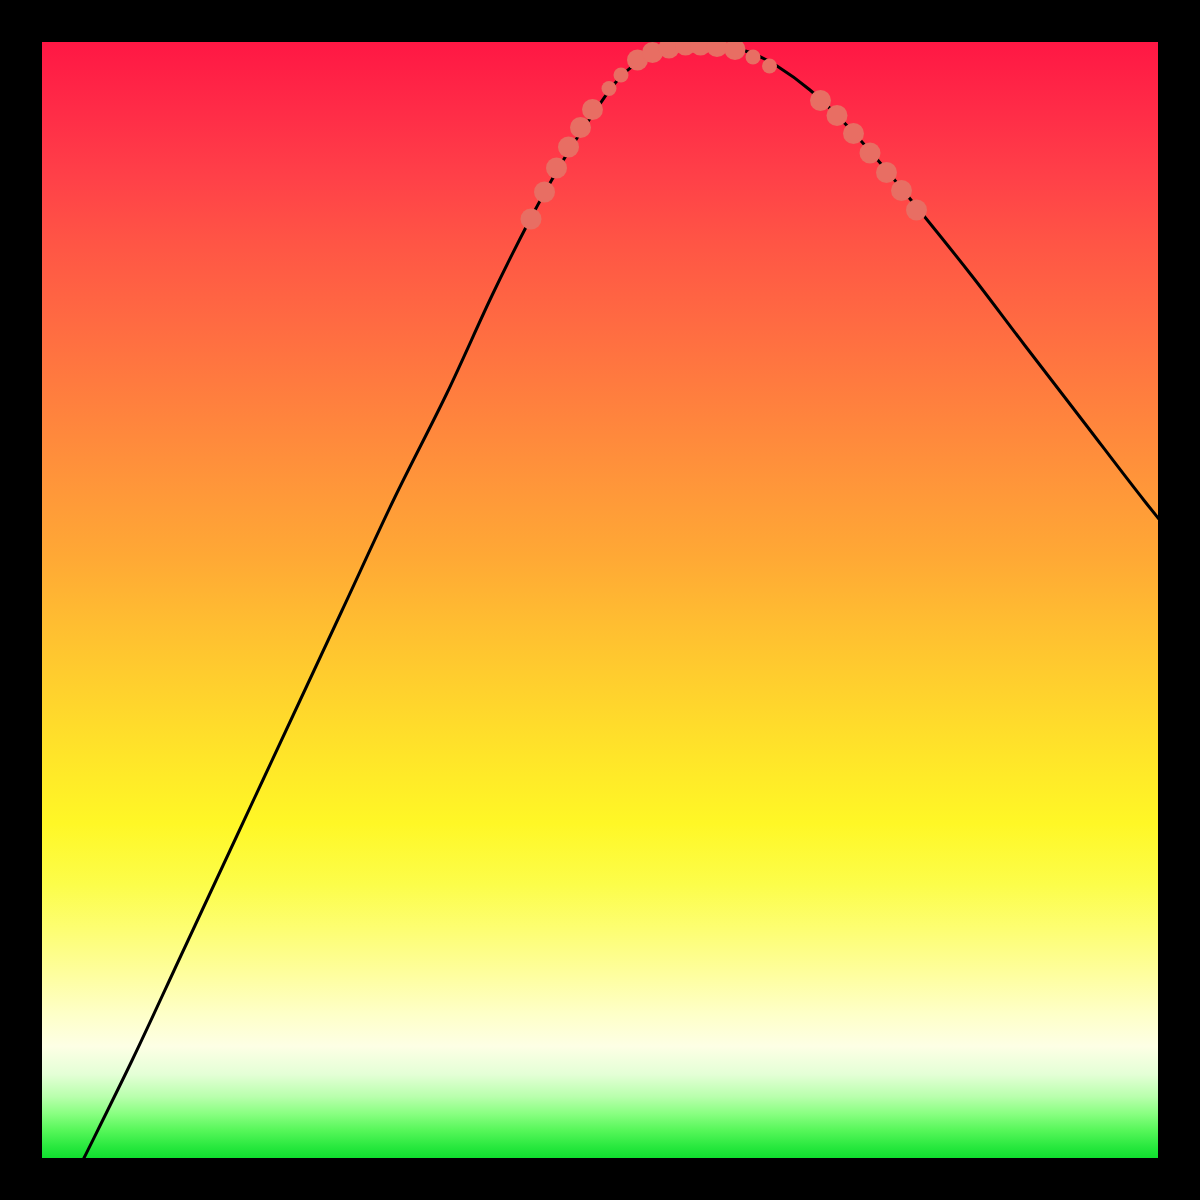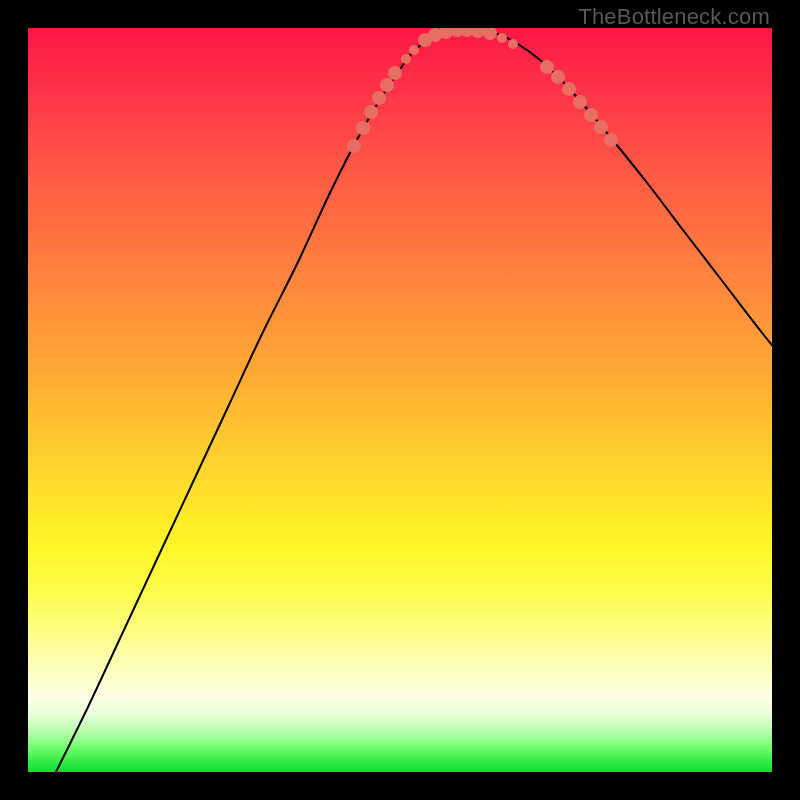--- a/index.html
+++ b/index.html
@@ -98,14 +98,13 @@
           <circle cx="530" cy="49" r="7" fill="#e86e63"></circle>
           <circle cx="541" cy="61" r="7" fill="#e86e63"></circle>
           <circle cx="552" cy="74" r="7" fill="#e86e63"></circle>
           <circle cx="563" cy="87" r="7" fill="#e86e63"></circle>
           <circle cx="573" cy="99" r="7" fill="#e86e63"></circle>
           <circle cx="583" cy="112" r="7" fill="#e86e63"></circle>
         </g>
     </svg>
   </div>
 
-  <div class="watermark">TheBottleneck.com</div>
 </div>
 
 </body></html>

